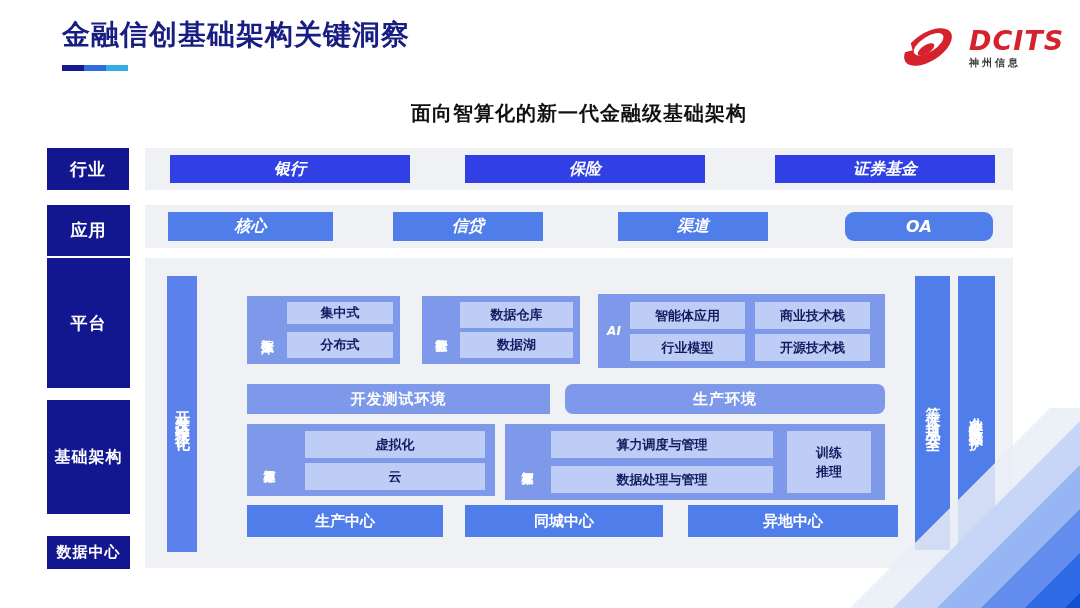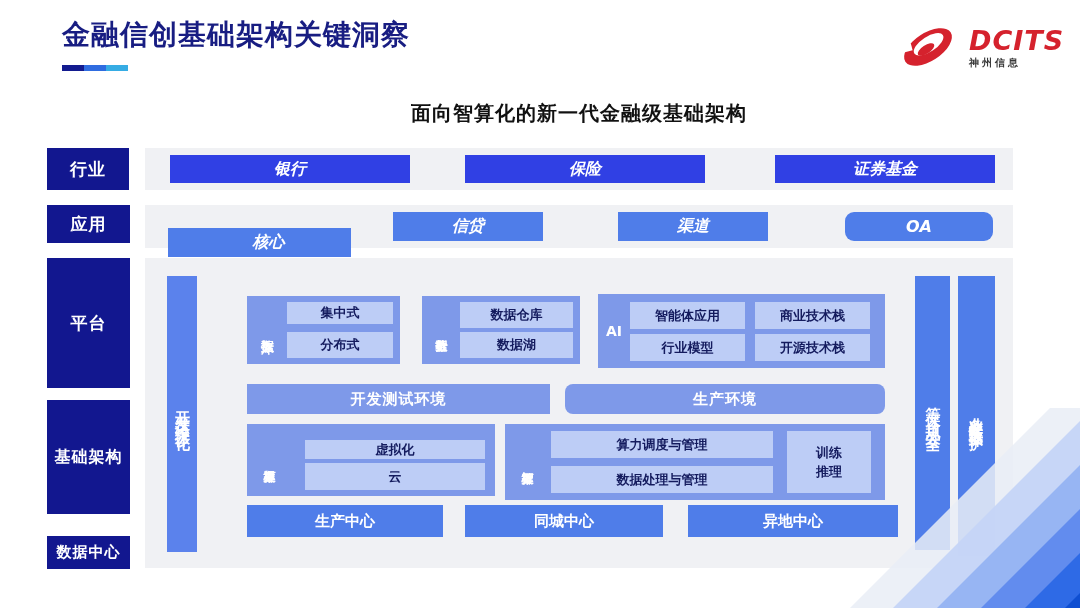--- a/index.html
+++ b/index.html
@@ -53,33 +53,33 @@
     </span>
     <span class="logo-text">
       <span class="logo-brand">DCITS</span>
       <span class="logo-company">神州信息</span>
     </span>
   </div>
 
   <div class="abs subtitle" style="left:145px;top:100px;width:868px;">面向智算化的新一代金融级基础架构</div>
 
   <div class="abs rail" style="left:47px;top:148px;width:82px;height:42px;">行业</div>
-  <div class="abs rail" style="left:47px;top:205px;width:83px;height:38px;">应用</div>
+  <div class="abs rail" style="left:47px;top:205px;width:83px;height:51px;">应用</div>
   <div class="abs rail" style="left:47px;top:258px;width:83px;height:130px;">平台</div>
   <div class="abs rail" style="left:47px;top:400px;width:83px;height:114px;font-size:16px;">基础架构</div>
   <div class="abs rail" style="left:47px;top:527px;width:83px;height:33px;font-size:15px;margin-top:9px;">数据中心</div>
 
   <div class="abs strip" style="left:145px;top:148px;width:868px;height:42px;">
     <div class="abs cbox box-industry" style="left:25px;top:7px;width:240px;height:28px;">银行</div>
     <div class="abs cbox box-industry" style="left:320px;top:7px;width:240px;height:28px;">保险</div>
     <div class="abs cbox box-industry" style="left:630px;top:7px;width:220px;height:28px;">证券基金</div>
   </div>
 
   <div class="abs strip" style="left:145px;top:205px;width:868px;height:43px;">
-    <div class="abs cbox box-app" style="left:23px;top:23px;width:165px;height:29px;padding-left:18px;">核心</div>
+    <div class="abs cbox box-app" style="left:23px;top:7px;width:165px;height:29px;">核心</div>
     <div class="abs cbox box-app" style="left:248px;top:7px;width:150px;height:29px;">信贷</div>
     <div class="abs cbox box-app" style="left:473px;top:7px;width:150px;height:29px;">渠道</div>
     <div class="abs cbox box-app" style="left:700px;top:7px;width:148px;height:29px;border-radius:9px;">OA</div>
   </div>
 
   <div class="abs panel" style="left:145px;top:258px;width:868px;height:310px;">
 
     <div class="abs vtext" style="left:22px;top:18px;width:30px;height:276px;background:#5b82ec;font-size:15px;letter-spacing:4px;">开发运维一体化</div>
 
     <div class="abs group" style="left:102px;top:38px;width:153px;height:68px;">
@@ -88,33 +88,33 @@
       <div class="abs chip" style="left:40px;top:36px;width:106px;height:26px;">分布式</div>
     </div>
 
     <div class="abs group" style="left:277px;top:38px;width:158px;height:68px;">
       <div class="abs vtext" style="left:2px;top:0;width:34px;height:68px;font-size:12px;">数据分析</div>
       <div class="abs chip" style="left:38px;top:6px;width:113px;height:26px;">数据仓库</div>
       <div class="abs chip" style="left:38px;top:36px;width:113px;height:26px;">数据湖</div>
     </div>
 
     <div class="abs group" style="left:453px;top:36px;width:287px;height:74px;">
-      <div class="abs cbox" style="left:0;top:0;width:32px;height:74px;font-size:14px;">AI</div>
+      <div class="abs cbox" style="left:0;top:0;width:32px;height:74px;font-size:12px;font-style:italic;">AI</div>
       <div class="abs chip" style="left:32px;top:8px;width:115px;height:27px;">智能体应用</div>
       <div class="abs chip" style="left:157px;top:8px;width:115px;height:27px;">商业技术栈</div>
       <div class="abs chip" style="left:32px;top:40px;width:115px;height:27px;">行业模型</div>
       <div class="abs chip" style="left:157px;top:40px;width:115px;height:27px;">开源技术栈</div>
     </div>
 
     <div class="abs cbox bar-wide" style="left:102px;top:126px;width:303px;height:30px;">开发测试环境</div>
     <div class="abs cbox bar-wide" style="left:420px;top:126px;width:320px;height:30px;border-radius:8px;">生产环境</div>
 
     <div class="abs group" style="left:102px;top:166px;width:248px;height:72px;">
       <div class="abs vtext" style="left:4px;top:0;width:36px;height:72px;font-size:12px;">通算框架</div>
-      <div class="abs chip" style="left:58px;top:16px;width:180px;height:19px;">虚拟化</div>
+      <div class="abs chip" style="left:58px;top:7px;width:180px;height:27px;">虚拟化</div>
       <div class="abs chip" style="left:58px;top:39px;width:180px;height:27px;">云</div>
     </div>
 
     <div class="abs group" style="left:360px;top:166px;width:380px;height:76px;">
       <div class="abs vtext" style="left:4px;top:0;width:36px;height:76px;font-size:12px;">智算框架</div>
       <div class="abs chip" style="left:46px;top:7px;width:222px;height:27px;">算力调度与管理</div>
       <div class="abs chip" style="left:46px;top:42px;width:222px;height:27px;">数据处理与管理</div>
       <div class="abs chip pre" style="left:282px;top:7px;width:84px;height:62px;">训练
 推理</div>
     </div>

